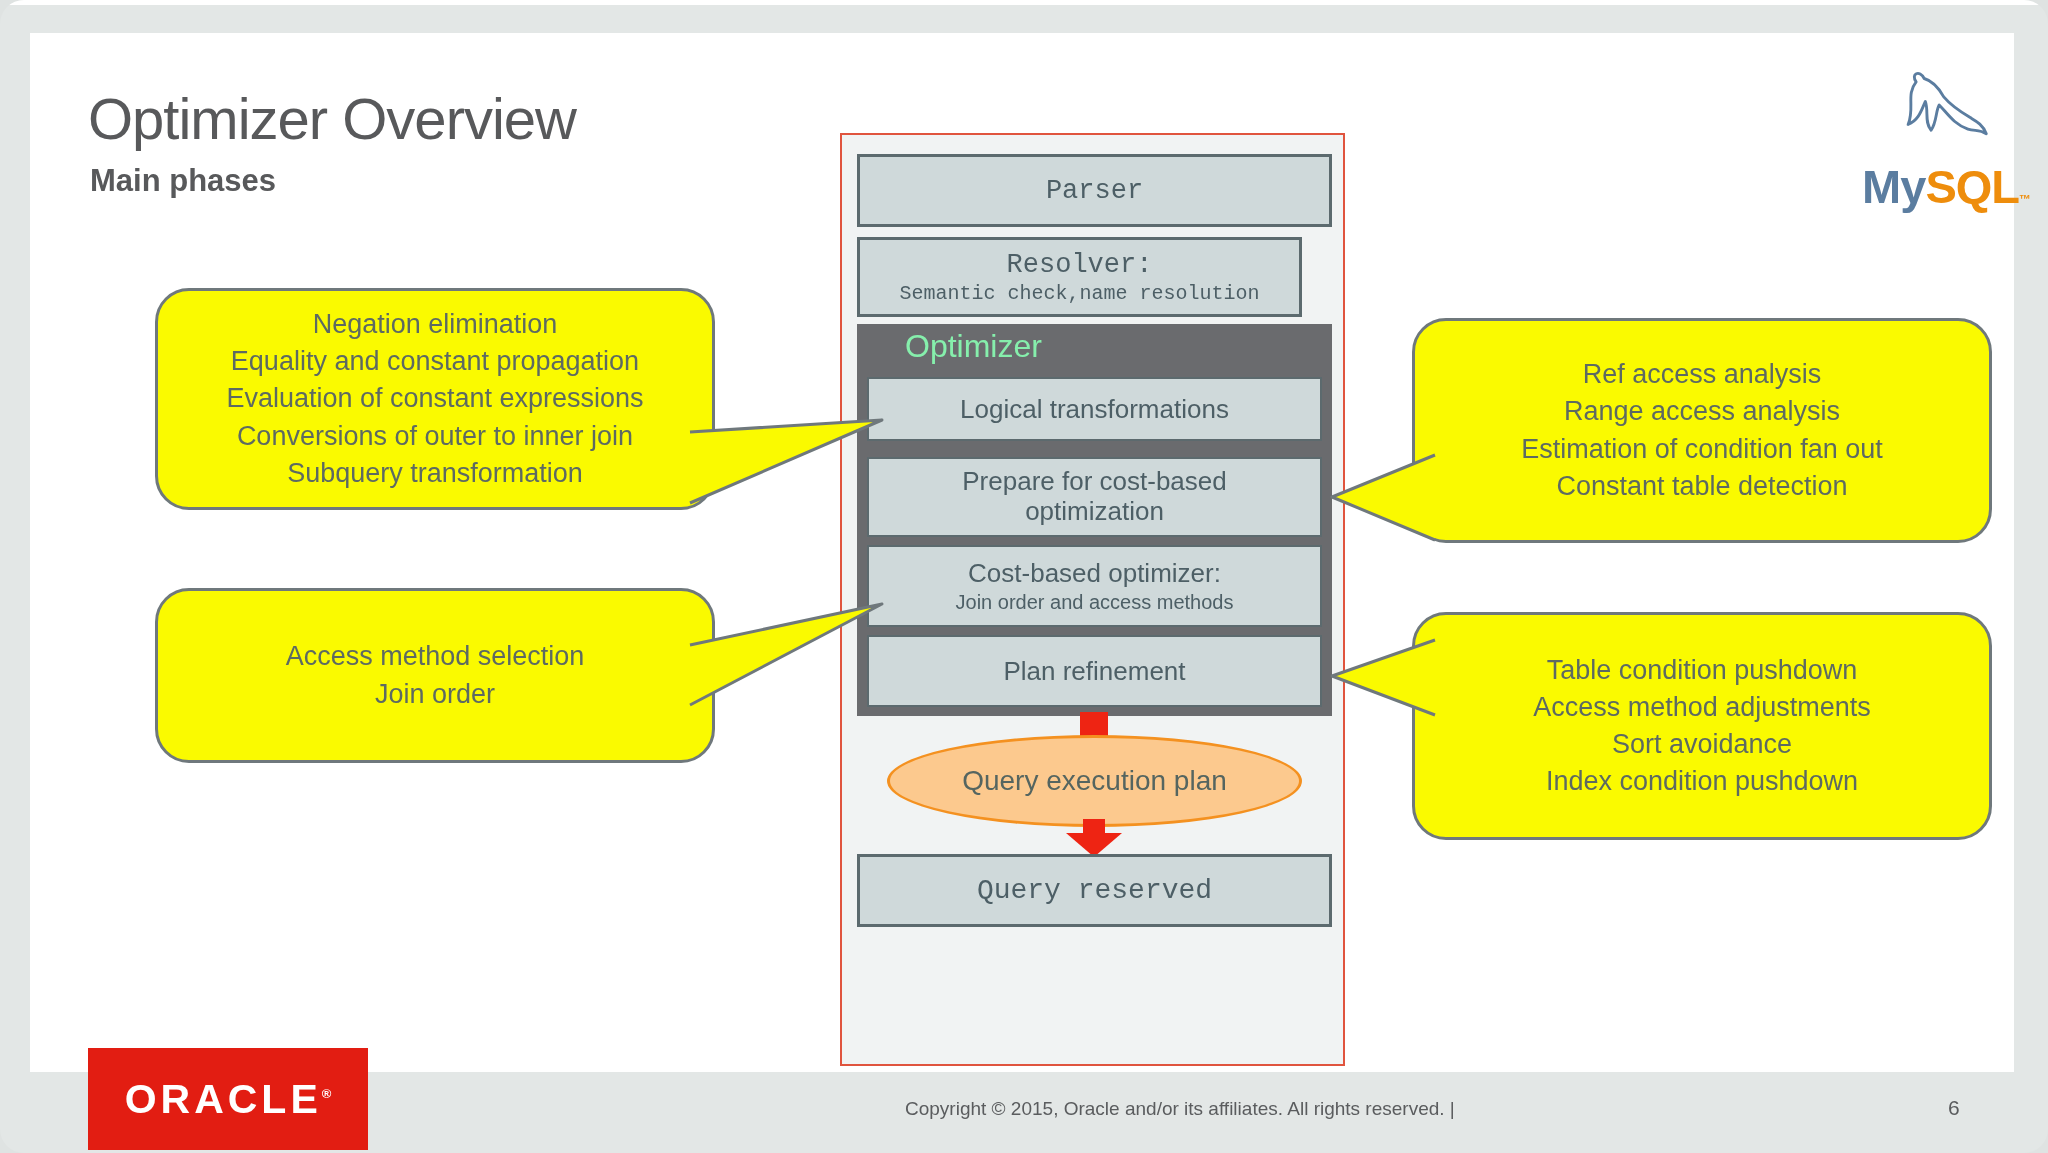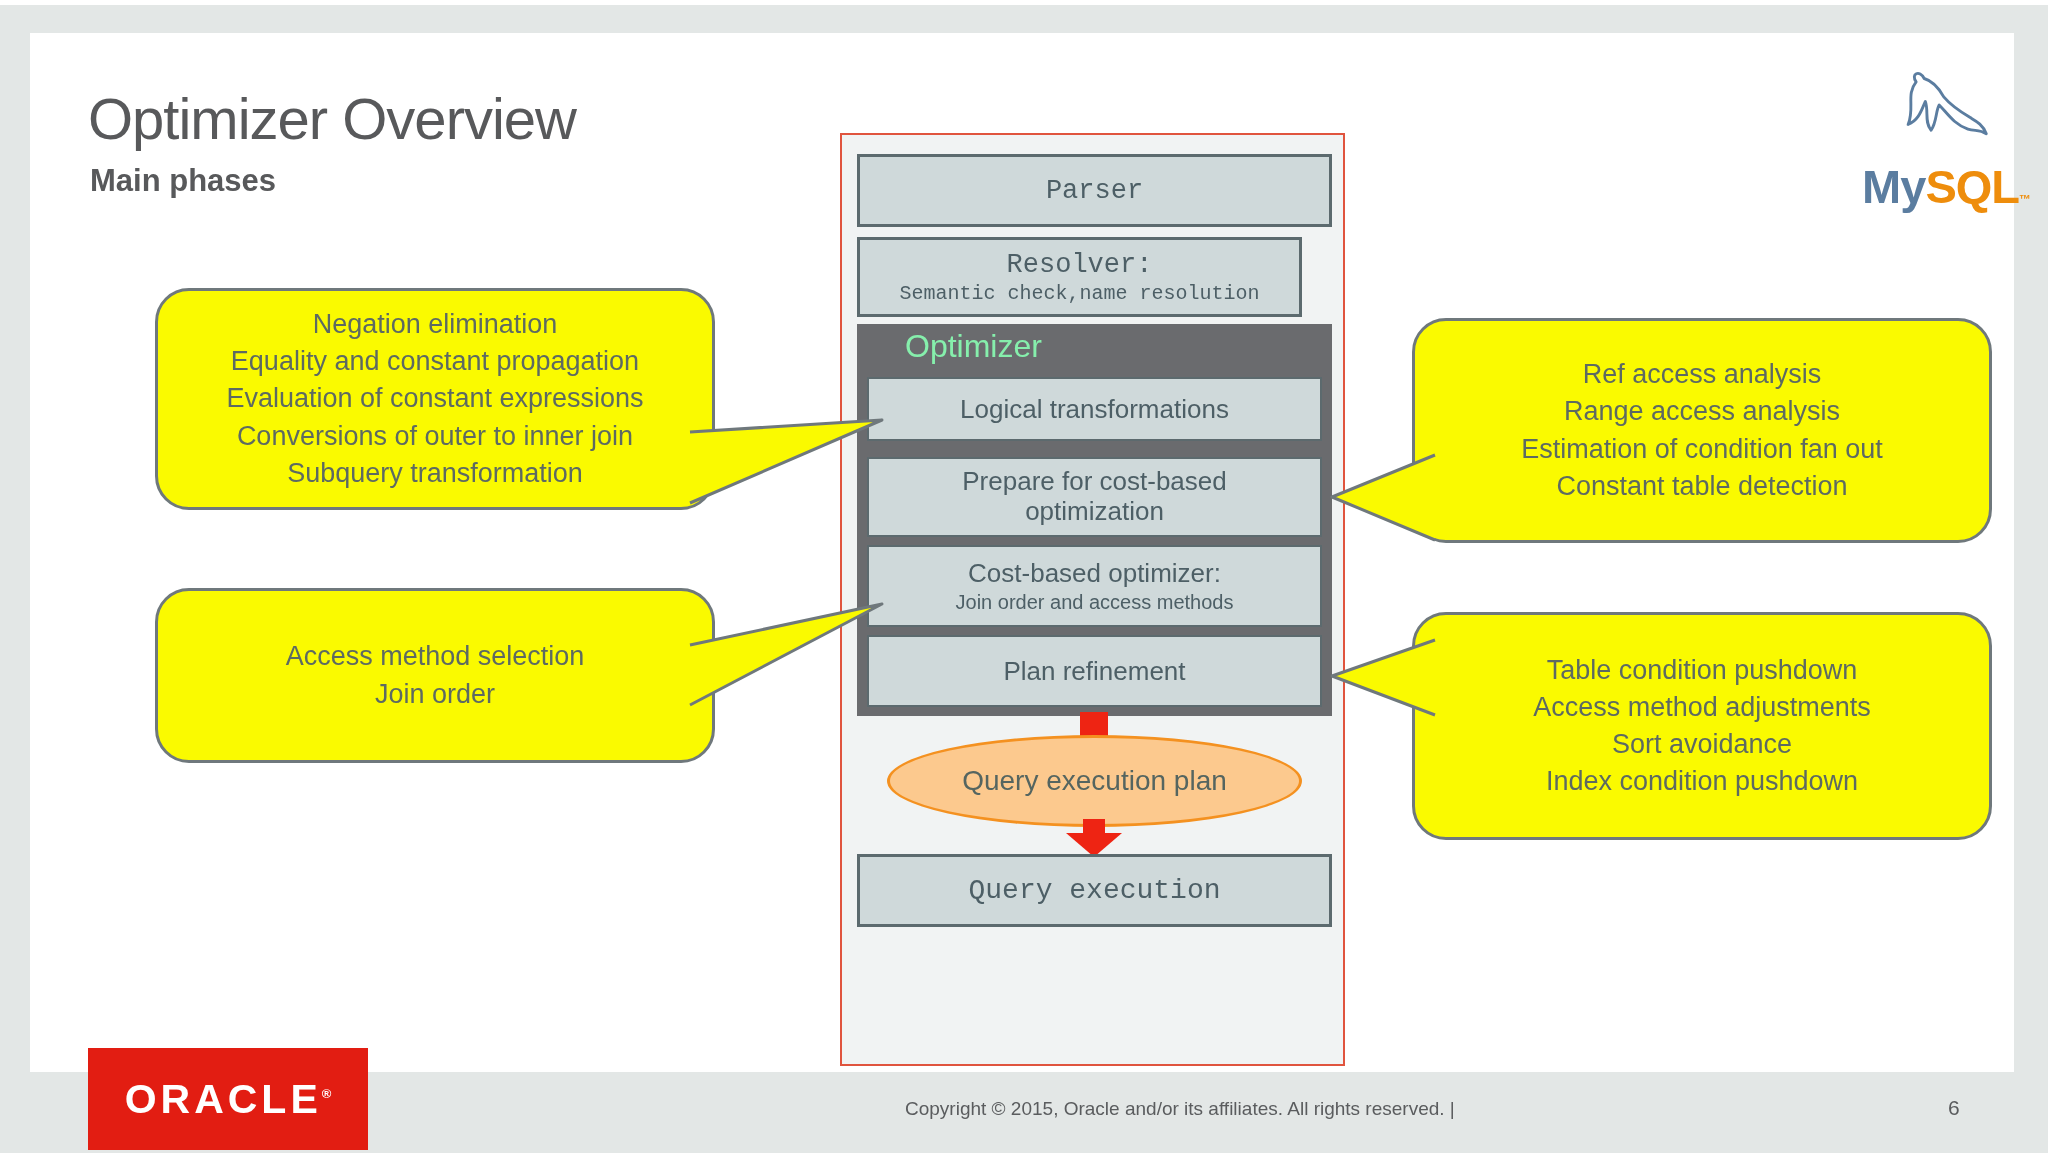--- a/index.html
+++ b/index.html
@@ -1,18 +1,18 @@
 <!DOCTYPE html>
 <html><head>
 <meta charset="utf-8">
 <style>
   * { box-sizing: border-box; }
   html,body { margin:0; padding:0; }
   body { background:#dfe3e2; font-family:"Liberation Sans", sans-serif; }
-  .canvas { position:relative; width:2048px; height:1153px; background:#e3e7e6; overflow:hidden; }
+  .canvas { position:relative; width:2048px; height:1153px; background:#e3e7e6; overflow:hidden;border-radius:24px; }
   .topstrip { position:absolute; top:0; left:0; width:100%; height:5px; background:#ffffff; }
   .slide { position:absolute; left:30px; top:33px; width:1984px; height:1039px; background:#ffffff; }
 
   
   .title { position:absolute; left:58px; top:52px; margin:0; font-size:58px; font-weight:400;
            color:#58595b; letter-spacing:-1px; }
   .subtitle { position:absolute; left:60px; top:130px; margin:0; font-size:31px; font-weight:700; color:#58595b; }
 
   
   .mysql-logo { position:absolute; left:1770px; top:28px; width:240px; height:165px; }
@@ -153,21 +153,21 @@
       <div class="qep">
         <span>Query execution plan</span>
       </div>
 
       <svg class="down-arrow" viewBox="0 0 60 38" xmlns="http://www.w3.org/2000/svg">
         <rect x="19" y="0" width="22" height="16" fill="#ee2413"></rect>
         <polygon points="2,14 58,14 30,38" fill="#ee2413"></polygon>
       </svg>
 
       <div class="fbox fb-exec">
-        <span>Query execution</span>
+        <span>Query reserved</span>
       </div>
 
     </div>
 
     <svg class="tails" viewBox="0 0 1984 1039" xmlns="http://www.w3.org/2000/svg">
       <path d="M 660 399 L 852 387 L 660 470" fill="#fafa00" stroke="#6f787c" stroke-width="3" stroke-linejoin="round"></path>
       <path d="M 660 612 L 852 571 L 660 672" fill="#fafa00" stroke="#6f787c" stroke-width="3" stroke-linejoin="round"></path>
       <path d="M 1405 422 L 1302 464 L 1405 507" fill="#fafa00" stroke="#6f787c" stroke-width="3" stroke-linejoin="round"></path>
       <path d="M 1405 607 L 1302 643 L 1405 682" fill="#fafa00" stroke="#6f787c" stroke-width="3" stroke-linejoin="round"></path>
     </svg>

